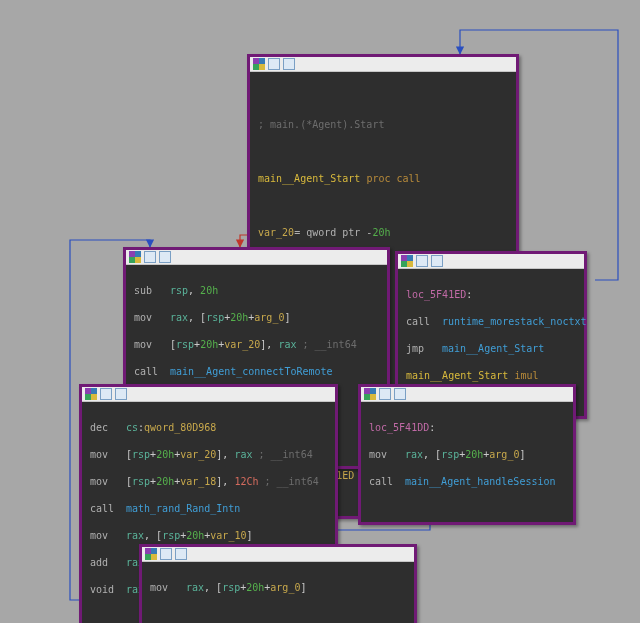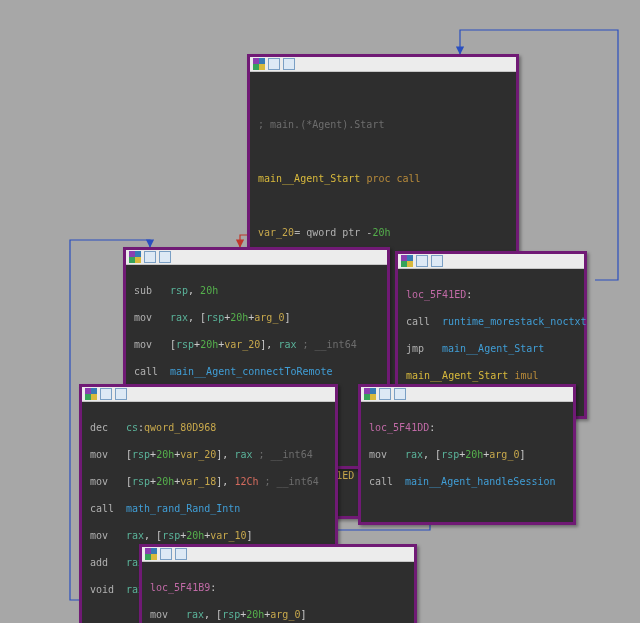--- a/index.html
+++ b/index.html
@@ -176,21 +176,20 @@
     <span class="tb-icon sq">
           <i></i>
           <i></i>
           <i></i>
           <i></i>
         </span>
     <span class="tb-icon ic2"></span>
     <span class="tb-icon ic3"></span>
   </div>
   <div class="code">
-<span class="row"><span class="c-mag">loc_5F41B9</span><span>:</span></span>
 <span class="row"><span class="mn">mov</span><span class="c-reg">rax</span><span>, </span><span>[</span><span class="c-reg">rsp</span><span>+</span><span class="c-num">20h</span><span>+</span><span class="c-ref">arg_0</span><span>]</span></span>
 
 
 
 
 
 
 
   </div>
 </div>

